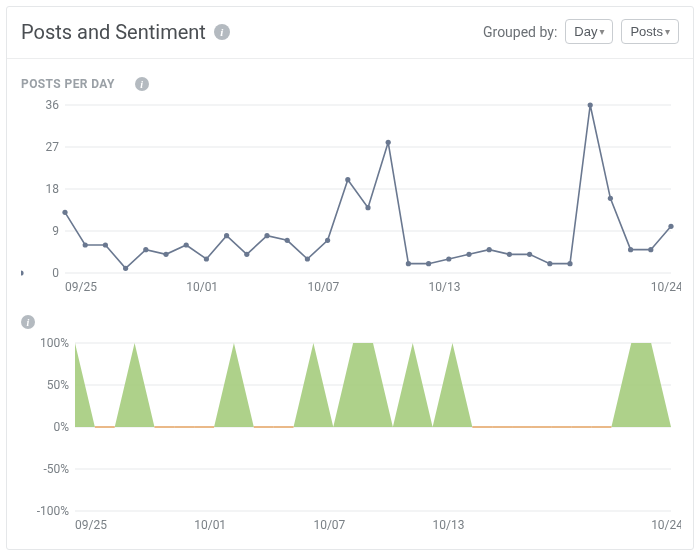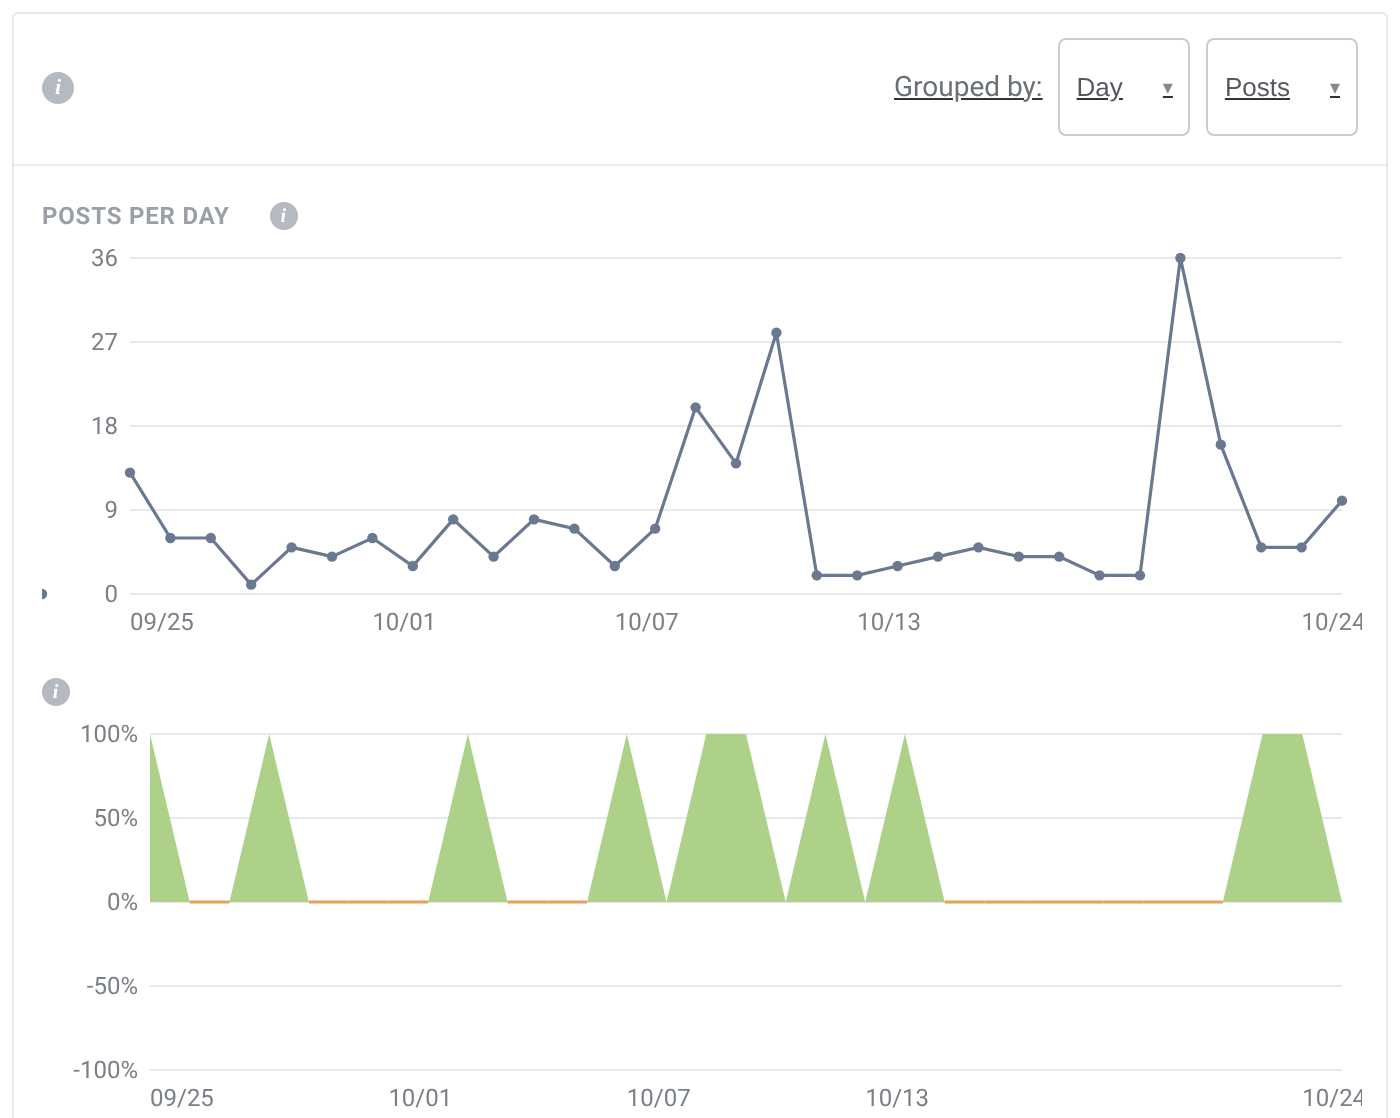--- a/index.html
+++ b/index.html
@@ -43,33 +43,32 @@
     align-items: center;
     justify-content: center;
     font-family: Georgia, serif;
   }
   .info-icon.small { width:14px; height:14px; font-size:10px; }
   .header-controls {
     margin-left: auto;
     display: flex;
     align-items: center;
     gap: 8px;
-    text-decoration: underline;
   }
   .grouped-label { font-size: 14px; color: #6b7075; }
   .select-btn {
     border: 1px solid #c9cdd1;
     border-radius: 4px;
     background: #fff;
-    padding: 16px 8px;
+    padding: 4px 8px;
     font-size: 13px;
     color: #555a60;
     display: inline-flex;
     align-items: center;
-    gap: 20px;
+    gap: 2px;
     cursor: pointer;
   }
   .chev { font-size: 10px; color: #888; }
   .section-title {
     font-size: 12px;
     font-weight: 700;
     color: #9aa0a6;
     letter-spacing: 0.4px;
     padding: 18px 14px 6px 14px;
     display: flex;
@@ -85,20 +84,21 @@
   .area-series { fill: #a5cc7d; fill-opacity: 0.9; stroke: none; }
   .baseline-orange { stroke: #e6a05a; stroke-width: 1.4; }
 </style>
 </head>
 <body>
 
 <div class="panel">
 
   <div class="header">
     <h1 class="title">
+      <span>Posts and Sentiment</span>
       <span class="info-icon">i</span>
     </h1>
     <div class="header-controls">
       <span class="grouped-label">Grouped by:</span>
       <button class="select-btn">
         <span>Day</span>
         <span class="chev">▾</span>
       </button>
       <button class="select-btn">
         <span>Posts</span>

